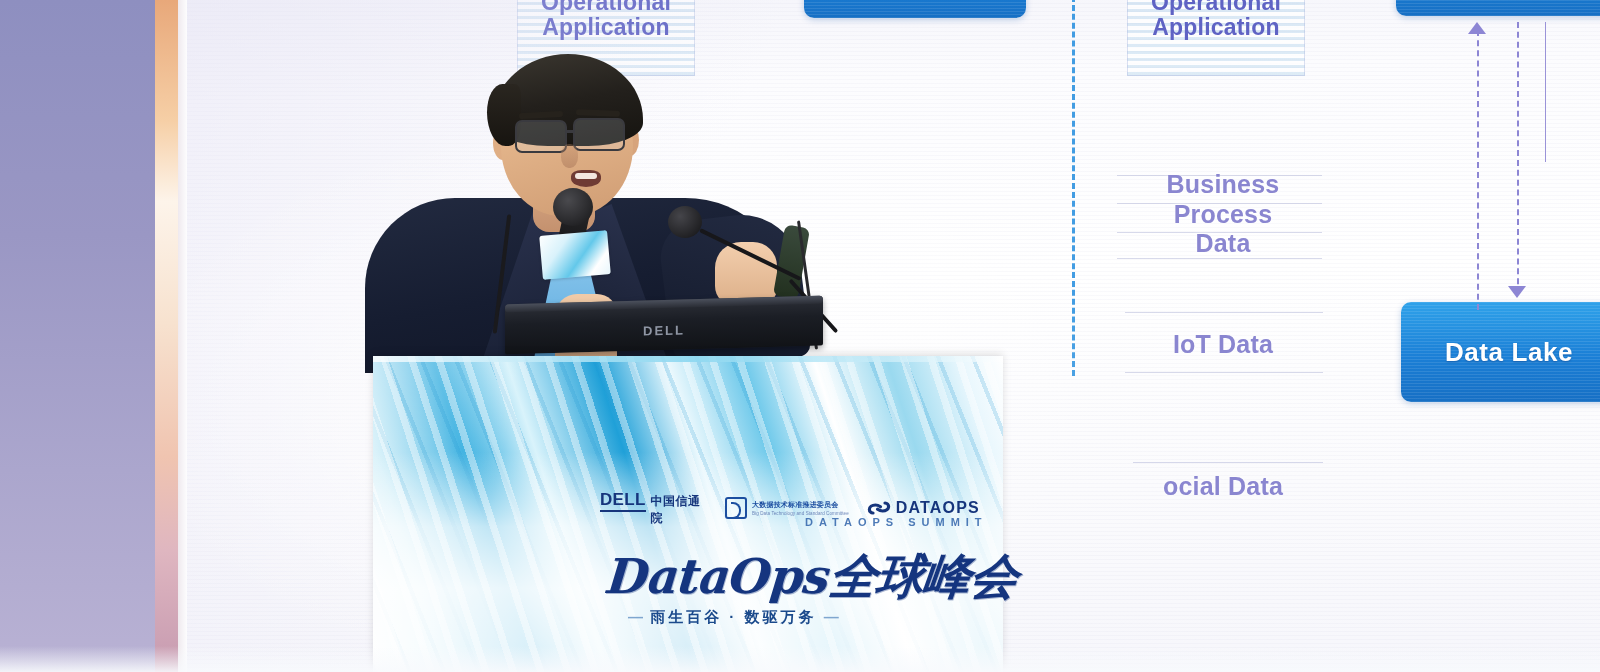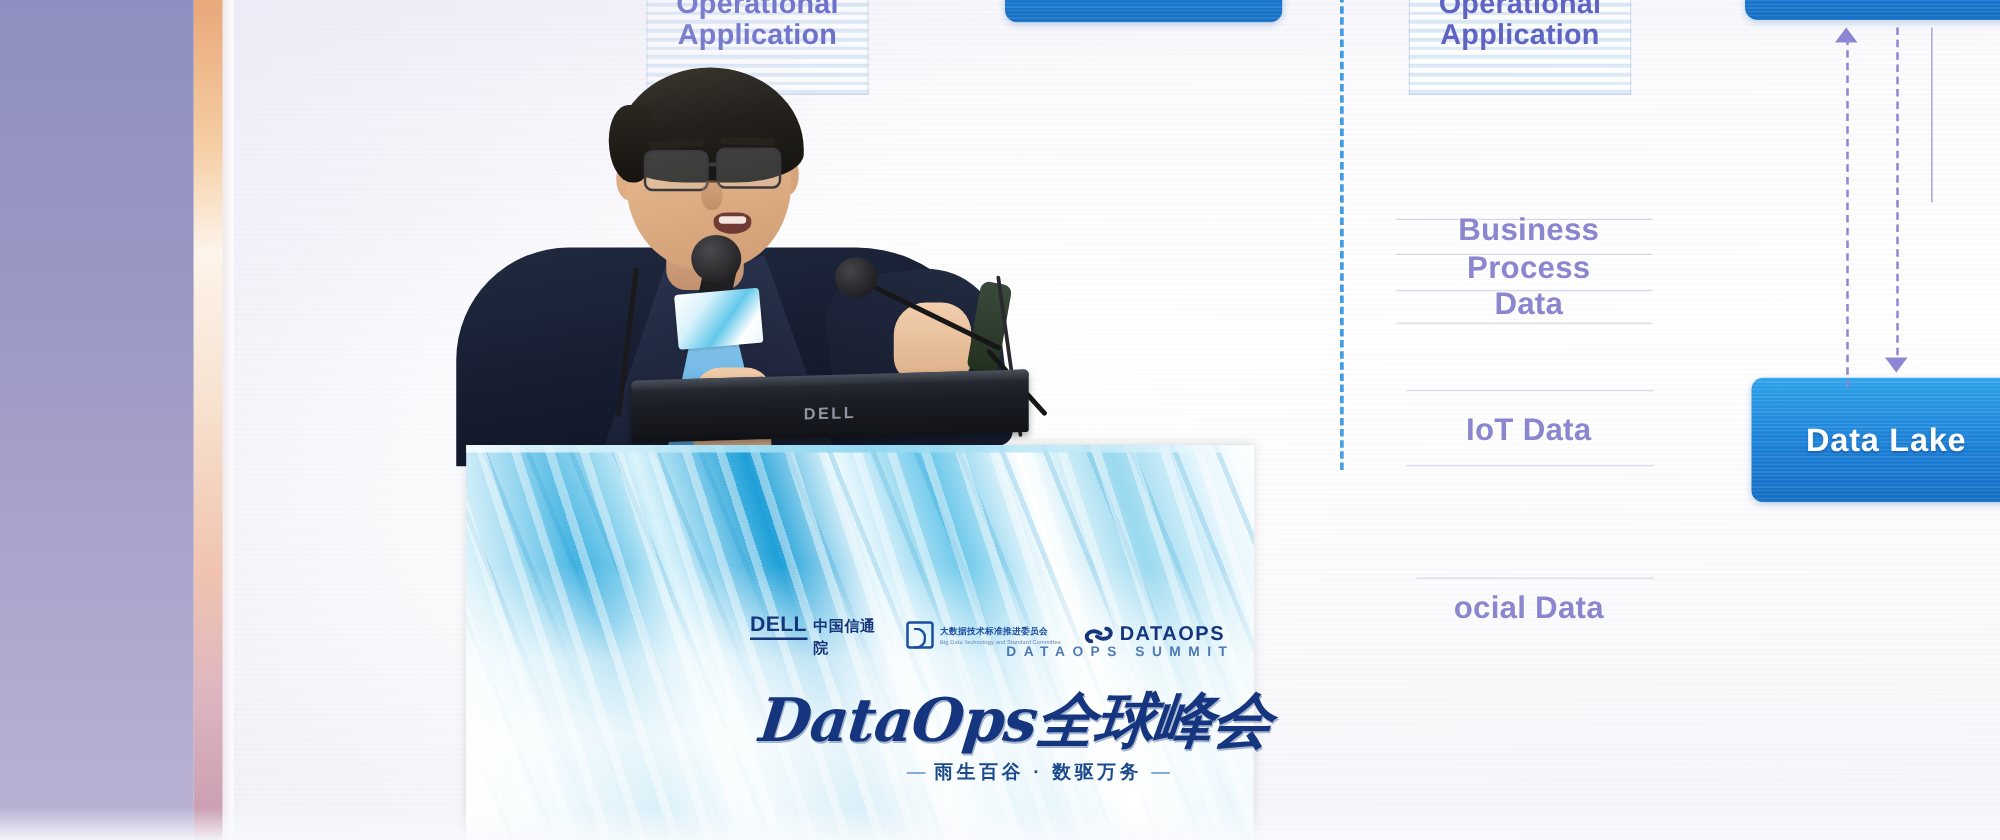--- a/index.html
+++ b/index.html
@@ -201,21 +201,21 @@
   .dataops-mark { width:24px; height:24px; position:relative; }
   .dataops-mark svg { display:block; }
   .dataops-txt { color:#16357c; font-weight:700; font-size:16px; letter-spacing:1.2px; }
 
   .summit-kicker { position:absolute; left:805px; top:516px; color:#2a5fa8;
     font-size:11px; font-weight:700; letter-spacing:6px; opacity:.82; }
   .title-main { position:absolute; left:608px; top:545px; width:370px; height:58px;
     color:#15357f; font-size:48px; font-weight:700; font-style:italic;
     font-family:"DejaVu Serif", serif; letter-spacing:-1px; white-space:nowrap;
     transform:skewX(-6deg); text-shadow:1px 1px 0 rgba(21,53,127,.35); }
-  .tagline { position:absolute; left:656px; top:608px; width:280px; text-align:right;
+  .tagline { position:absolute; left:628px; top:608px; width:280px; text-align:left;
     color:#1b4a8c; font-size:15px; font-weight:600; letter-spacing:3px; }
   .tagline .dash { color:#7fa6cf; letter-spacing:0; }
 
   .blur-bottom { position:absolute; left:0; bottom:0; width:1600px; height:26px;
     background:linear-gradient(180deg, rgba(255,255,255,0), rgba(248,250,253,.9)); }
 </style>
 </head>
 <body>
 
 <div id="stage">

